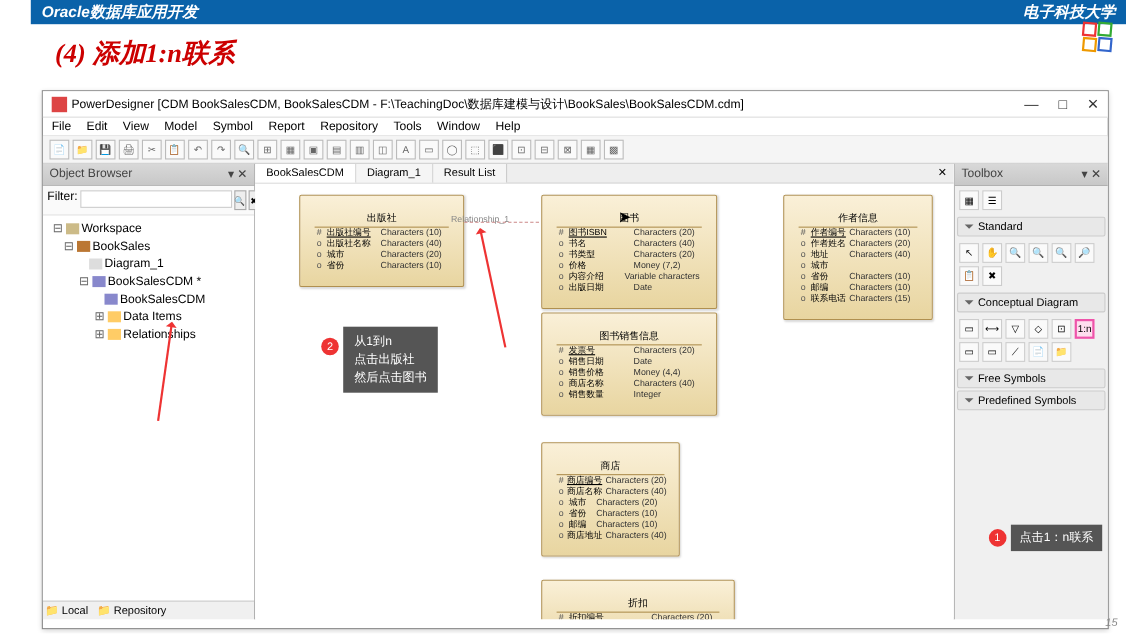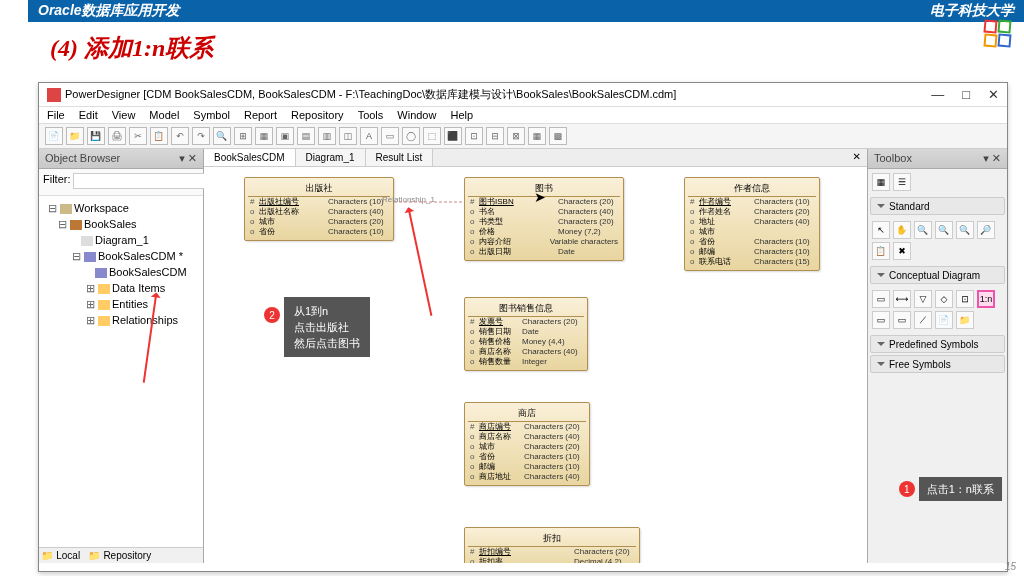--- a/index.html
+++ b/index.html
@@ -10,36 +10,36 @@
 .section-title { color: #c00; font-size: 24px; font-weight: bold; font-style: italic; padding: 10px 50px; font-family: SimSun, serif; }
 .app-window { position: absolute; left: 38px; top: 82px; width: 970px; height: 490px; background: #fff; border: 1px solid #888; box-shadow: 0 2px 5px rgba(0,0,0,0.2); }
 .titlebar { background: #fff; padding: 4px 8px; font-size: 11px; display: flex; justify-content: space-between; align-items: center; border-bottom: 1px solid #ddd; }
 .titlebar-icon { display: inline-block; width: 14px; height: 14px; background: #d44; margin-right: 4px; vertical-align: middle; }
 .win-ctrl { display: flex; gap: 18px; font-size: 13px; color: #333; }
 .menubar { padding: 2px 8px; font-size: 11px; display: flex; gap: 14px; border-bottom: 1px solid #ddd; }
 .menubar span { cursor: pointer; }
 .toolbar { padding: 3px 6px; display: flex; gap: 3px; border-bottom: 1px solid #ccc; background: #f5f5f5; flex-wrap: wrap; }
 .tb { width: 18px; height: 18px; border: 1px solid #bbb; background: #fafafa; display: flex; align-items: center; justify-content: center; font-size: 9px; color: #666; }
 .main-area { display: flex; height: calc(100% - 74px); }
-.left-panel { width: 165px; border-right: 1px solid #aaa; background: #f0f0f0; display: flex; flex-direction: column; }
+.left-panel { width: 193px; border-right: 1px solid #aaa; background: #f0f0f0; display: flex; flex-direction: column; }
 .panel-header { background: linear-gradient(#d8d8d8,#c8c8c8); padding: 3px 6px; font-size: 11px; color: #444; border-bottom: 1px solid #aaa; display: flex; justify-content: space-between; }
 .filter-row { padding: 4px; display: flex; gap: 2px; background: #fafafa; border-bottom: 1px solid #ddd; }
 .filter-row input { flex: 1; border: 1px solid #ccc; height: 16px; font-size: 10px; padding: 0 2px; }
 .filter-btn { width: 18px; height: 18px; border: 1px solid #aaa; background: #eee; font-size: 8px; }
 .tree { padding: 4px; font-size: 11px; background: #fff; flex: 1; line-height: 16px; }
 .tree-item { padding: 0 0 0 4px; white-space: nowrap; }
 .tree-ico { display: inline-block; width: 11px; text-align: center; color: #666; margin-right: 2px; }
 .tree-bg { display: inline-block; width: 12px; height: 10px; vertical-align: middle; margin-right: 2px; }
 .bottom-tabs { padding: 2px; border-top: 1px solid #ccc; font-size: 10px; display: flex; gap: 8px; }
 .canvas-area { flex: 1; background: #fff; position: relative; overflow: hidden; }
 .canvas-tabs { display: flex; background: #eee; border-bottom: 1px solid #ccc; font-size: 10px; }
 .canvas-tab { padding: 3px 10px; border-right: 1px solid #ccc; background: #f5f5f5; }
 .canvas-tab.active { background: #fff; }
 .canvas { position: relative; background: #fff; height: calc(100% - 20px); }
-.entity { position: absolute; background: linear-gradient(#faf0d8,#e8d5a0); border: 1px solid #b09050; border-radius: 2px; font-size: 8px; padding: 3px; box-shadow: 1px 1px 2px rgba(0,0,0,0.15); }
+.entity { position: absolute; background: linear-gradient(#faf0d8,#e8d5a0); border: 1px solid #b09050; border-radius: 2px; font-size: 8px; padding: 13px; box-shadow: 1px 1px 2px rgba(0,0,0,0.15); }
 .entity-title { text-align: center; font-weight: normal; padding: 1px; border-bottom: 1px solid #b09050; font-size: 9px; }
 .entity-row { display: flex; gap: 3px; padding: 0 2px; white-space: nowrap; line-height: 10px; }
 .entity-row .b { width: 6px; color: #555; }
 .entity-row .n { flex: 1; }
 .entity-row .n.u { text-decoration: underline; }
 .entity-row .t { color: #333; min-width: 60px; }
 .rel-label { position: absolute; font-size: 8px; color: #888; }
 .callout { position: absolute; background: #555; color: #fff; padding: 6px 10px; font-size: 11px; line-height: 16px; }
 .red-badge { position: absolute; width: 16px; height: 16px; border-radius: 50%; background: #e33; color: #fff; font-size: 10px; display: flex; align-items: center; justify-content: center; }
 .red-arrow { position: absolute; width: 2px; background: #e33; }
@@ -129,21 +129,20 @@
         <button class="filter-btn">🔍</button>
         <button class="filter-btn">✖</button>
       </div>
       <div class="tree">
         <div class="tree-item"><span class="tree-ico">⊟</span><span class="tree-bg" style="background:#cb8"></span><span>Workspace</span></div>
         <div class="tree-item" style="padding-left:14px"><span class="tree-ico">⊟</span><span class="tree-bg" style="background:#b73"></span><span>BookSales</span></div>
         <div class="tree-item" style="padding-left:38px"><span class="tree-bg" style="background:#ddd"></span><span>Diagram_1</span></div>
         <div class="tree-item" style="padding-left:28px"><span class="tree-ico">⊟</span><span class="tree-bg" style="background:#88c"></span><span>BookSalesCDM *</span></div>
         <div class="tree-item" style="padding-left:52px"><span class="tree-bg" style="background:#88c"></span><span>BookSalesCDM</span></div>
         <div class="tree-item" style="padding-left:42px"><span class="tree-ico">⊞</span><span class="tree-bg" style="background:#fc6"></span><span>Data Items</span></div>
-        <div class="tree-item" style="padding-left:42px"><span class="tree-ico">⊞</span><span class="tree-bg" style="background:#fc6"></span><span>Entities</span></div>
         <div class="tree-item" style="padding-left:42px"><span class="tree-ico">⊞</span><span class="tree-bg" style="background:#fc6"></span><span>Relationships</span></div>
       </div>
       <div class="bottom-tabs">
         <span>📁 <span>Local</span></span>
         <span>📁 <span>Repository</span></span>
       </div>
     </div>
 
     <div class="canvas-area">
       <div class="canvas-tabs">
@@ -241,21 +240,21 @@
               <span class="b">o</span>
               <span class="n">邮编</span>
               <span class="t">Characters (10)</span>
             </div>
             <div class="entity-row">
               <span class="b">o</span>
               <span class="n">联系电话</span>
               <span class="t">Characters (15)</span>
             </div>
           </div>
-        <div class="entity" id="e-sales" style="left:260px;top:130px;width:124px">
+        <div class="entity" id="e-sales" style="left:260px;top:117px;width:160px">
             <div class="entity-title">图书销售信息</div>
             <div class="entity-row">
               <span class="b">#</span>
               <span class="n u">发票号</span>
               <span class="t">Characters (20)</span>
             </div>
             <div class="entity-row">
               <span class="b">o</span>
               <span class="n">销售日期</span>
               <span class="t">Date</span>
@@ -366,22 +365,22 @@
         <div class="tbx-btn">▽</div>
         <div class="tbx-btn">◇</div>
         <div class="tbx-btn">⊡</div>
         <div class="tbx-btn sel">1:n</div>
         <div class="tbx-btn">▭</div>
         <div class="tbx-btn">▭</div>
         <div class="tbx-btn">⟋</div>
         <div class="tbx-btn">📄</div>
         <div class="tbx-btn">📁</div>
       </div>
+      <div class="tbx-section">Free Symbols</div>
       <div class="tbx-section">Predefined Symbols</div>
-      <div class="tbx-section">Free Symbols</div>
 
       <div class="red-arrow" style="left:110px;top:210px;height:90px;transform:rotate(8deg)"></div>
       <div style="position:absolute;bottom:70px;right:5px;display:flex;align-items:center">
         <div class="red-badge" style="position:static;margin-right:4px">1</div>
         <div class="callout" style="position:static;padding:4px 8px">点击1：n联系</div>
       </div>
     </div>
   </div>
 </div>
 

